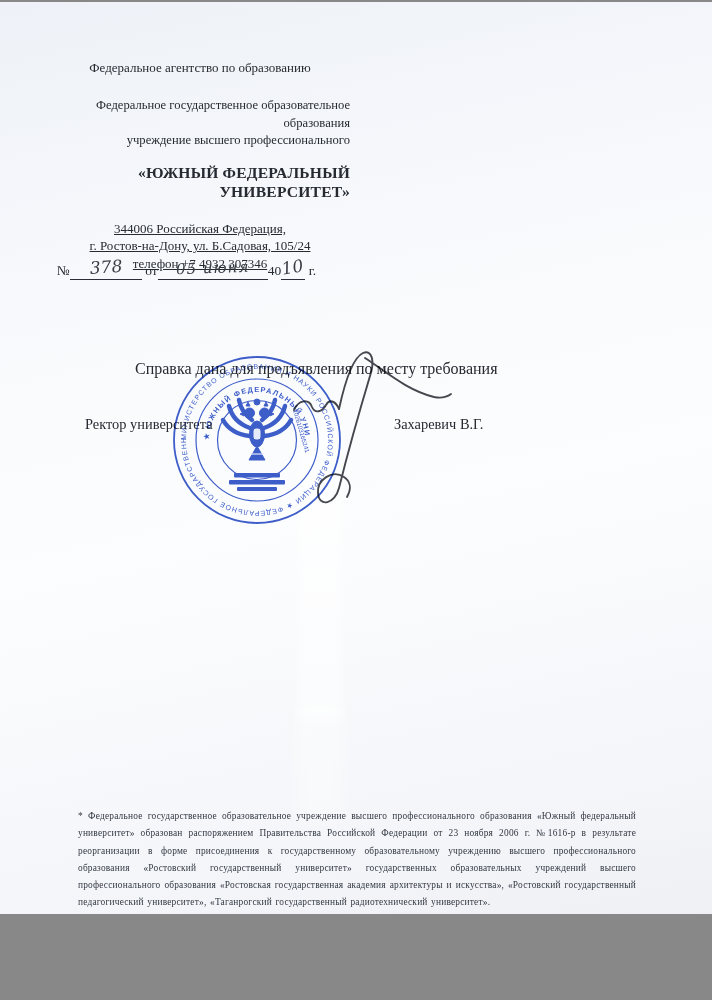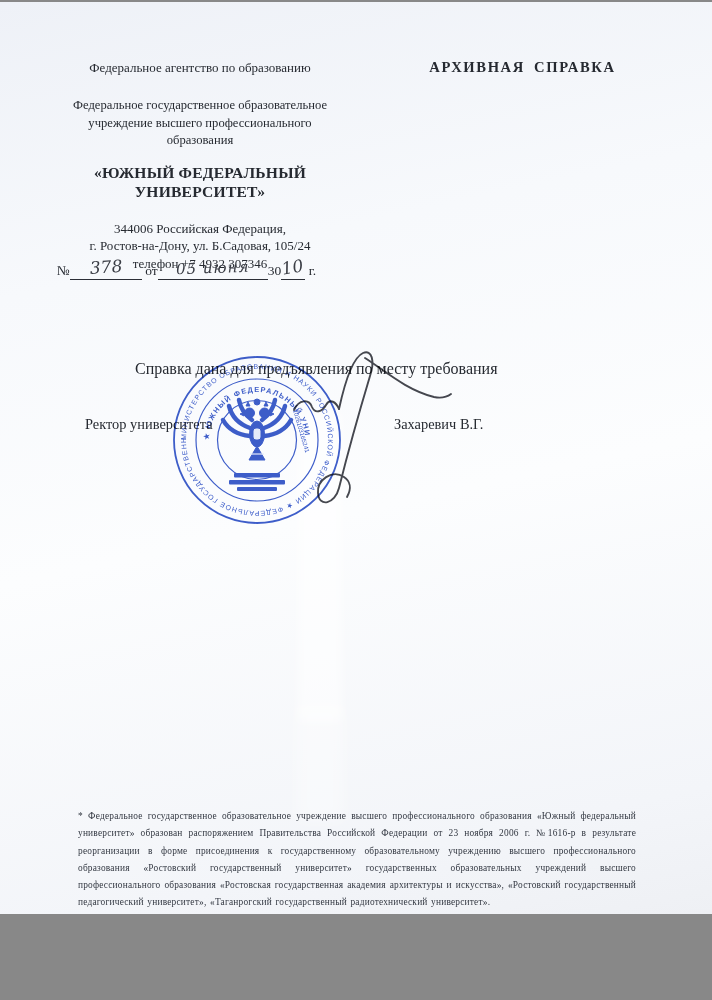--- a/index.html
+++ b/index.html
@@ -22,23 +22,23 @@
     position:absolute;left:296px;top:700px;width:48px;height:120px;
     background:rgba(255,255,255,0.35);
     filter:blur(7px);
   }
   
   .hdr-left{
     position:absolute;left:50px;top:58px;width:300px;
     text-align:center;
   }
   .hdr-agency{font-size:13px;margin-bottom:21px;}
-  .hdr-inst{font-size:12.6px;line-height:17.5px;}
-  .hdr-univ{font-size:15.6px;font-weight:bold;line-height:19px;margin-top:13px;letter-spacing:.2px;}
-  .hdr-addr{font-size:13px;line-height:17.5px;margin-top:19px;}
+  .hdr-inst{font-size:12.6px;line-height:17.5px;text-align:right;}
+  .hdr-univ{font-size:15.6px;font-weight:bold;line-height:19px;margin-top:13px;letter-spacing:.2px;text-align:right;}
+  .hdr-addr{font-size:13px;line-height:17.5px;margin-top:19px;text-decoration:underline;}
   
   .ref-line{
     position:absolute;left:57px;top:257px;width:300px;
     font-size:13.5px;white-space:nowrap;
   }
   .blank{
     display:inline-block;border-bottom:1px solid #2b2e36;
     text-align:center;vertical-align:baseline;
   }
   .blank.num{width:72px;}
@@ -88,39 +88,38 @@
 
 <div class="page">
 
   <div class="scan-band"></div>
   <div class="scan-band2"></div>
 
   <div class="hdr-left">
     <div class="hdr-agency">Федеральное агентство по образованию</div>
     <div class="hdr-inst">
       <div>Федеральное государственное образовательное</div>
+      <div>образования</div>
       <div>учреждение высшего профессионального</div>
-      <div>образования</div>
     </div>
     <div class="hdr-univ">«ЮЖНЫЙ ФЕДЕРАЛЬНЫЙ УНИВЕРСИТЕТ»</div>
     <div class="hdr-addr">
       <div>344006 Российская Федерация,</div>
       <div>г. Ростов-на-Дону, ул. Б.Садовая, 105/24</div>
       <div>телефон +7 4932 307346</div>
     </div>
   </div>
 
   <div class="ref-line">
     <span>№</span><span class="blank num"><span class="hand h-num">378</span></span>
-    <span>от</span><span class="blank date"><span class="hand h-date">05 июня</span></span><span>30</span><span class="blank yr"><span class="hand h-yr">10</span></span>
+    <span>от</span><span class="blank date"><span class="hand h-date">05 июня</span></span><span>40</span><span class="blank yr"><span class="hand h-yr">10</span></span>
     <span>г.</span>
   </div>
 
   <div class="right-col">
-    <div class="doc-title">АРХИВНАЯ СПРАВКА</div>
   </div>
 
   <div class="dist-note">Справка дана для предъявления по месту требования</div>
   <div class="rector-title">Ректор университета</div>
   <div class="rector-name">Захаревич В.Г.</div>
 
   <div class="stamp-wrap">
     <svg viewBox="0 0 172 172" width="172" height="172">
       <defs>
         <path id="outerRing" d="M 15,86 A 71,71 0 1 1 157,86 A 71,71 0 1 1 15,86"></path>

